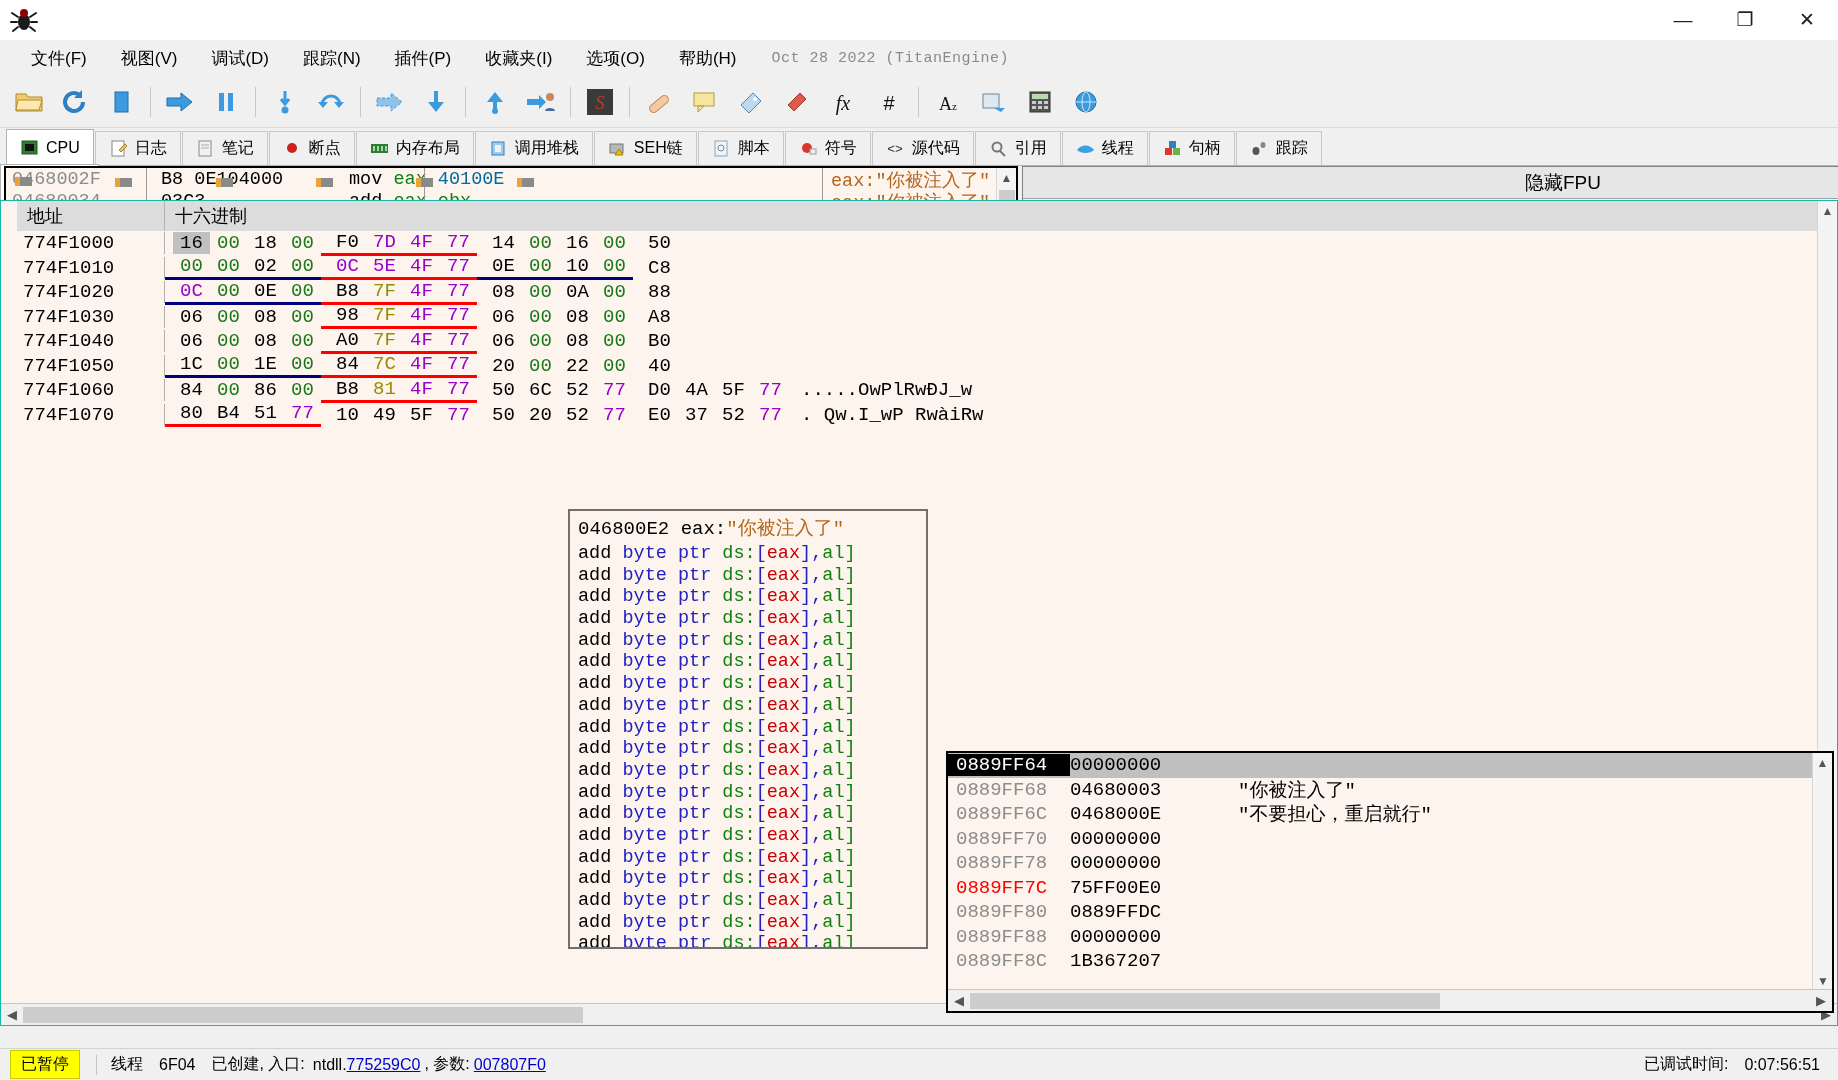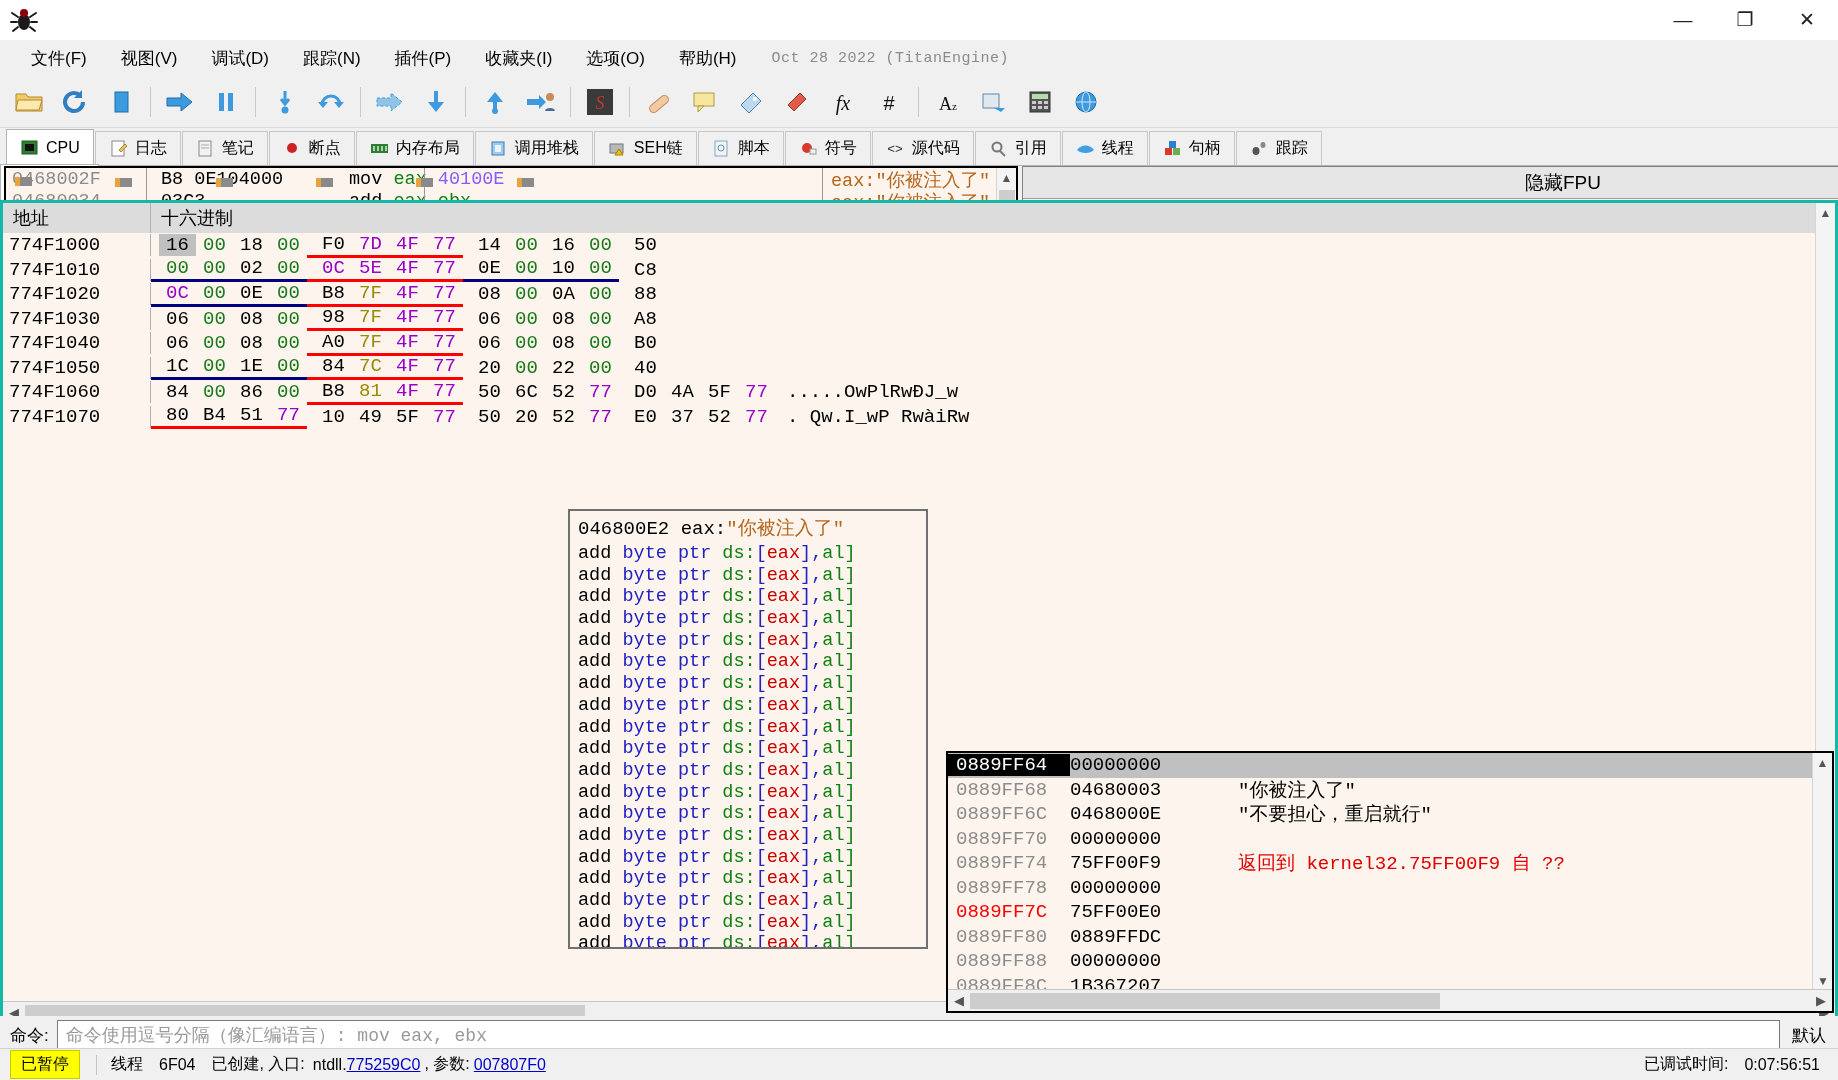--- a/index.html
+++ b/index.html
@@ -59,21 +59,21 @@
   .drow .bytes{ width:195px; padding-left:15px; color:#000; }
   .drow .mnem { flex:1; padding-left:8px; }
   .drow .cmt  { width:185px; color:#b5651d; overflow:hidden; }
   .drow.cur .addr { background:#000; color:#fff; }
   .drow.cur { background:#c0c0c0; }
   .drow.cur .bytes, .drow.cur .mnem { background:#c0c0c0; }
   .kw-call { background:#00ffff; color:#000; }
   .kw-tgt  { background:#ffff00; color:#000; }
   .kw-push { color:#2121c0; }
   .kw-reg  { color:#108010; }
-  .kw-num  { color:#8b5cf6;margin-top:48px; }
+  .kw-num  { color:#0369a1;margin-top:48px; }
   .kw-mov  { color:#000; }
   .vline { position:absolute; top:0; bottom:0; width:1px; background:#9a9a9a; }
 
   
   #regpane { left:1022px; top:0px; width:1082px; height:435px; }
   #regtitle { height:32px; background:#e6e6e6; border-bottom:1px solid #a0a0a0;
               display:flex; align-items:center; justify-content:center; font-size:19px; color:#000; }
   #regbody { padding:8px 0 0 14px; font-family:"Liberation Mono",monospace; font-size:19px; }
   .rrow { height:20.5px; display:flex; align-items:center; white-space:nowrap; }
   .rname { width:62px; padding-left:16px; color:#000; }
@@ -104,21 +104,21 @@
               background:#fdf5ed; border:1px solid #828282; overflow:hidden; }
   .arow { height:24px; display:flex; align-items:center; font-family:"Liberation Mono",monospace;
           font-size:19px; white-space:nowrap; padding-left:8px; }
   .arow.sel { background:#c0c0c0; }
 
   
   #dumppane { left:4px; top:440px; width:1092px; height:415px; background:#f0f0f0;
               border:none; }
   #dumptabs { height:34px; display:flex; align-items:flex-end; }
   #dumpgrid { position:absolute; left:0; right:0; top:34px; bottom:0; background:#fdf5ed;
-              border:3px solid #14b8a6; overflow:hidden; }
+              border:1px solid #14b8a6; overflow:hidden;padding-left:16px; }
   .dhdr { height:30px; background:#dcdcdc; display:flex; font-size:18px; align-items:center; }
   .dhdr .c1 { width:148px; padding-left:10px; border-right:1px solid #b0b0b0; height:30px; display:flex; align-items:center;}
   .dhdr .c2 { flex:1; padding-left:10px; }
   .mrow { height:24.5px; display:flex; font-family:"Liberation Mono",monospace; font-size:19px;
           align-items:center; white-space:nowrap; }
   .mrow .maddr { width:148px; padding-left:6px; color:#000; border-right:1px solid #b0b0b0; }
   .hexg { display:flex; padding-left:8px; }
   .hb { width:37px; text-align:center; }
   .hb.g { color:#1a7a1a; }
   .hb.p { color:#9900cc; }
@@ -978,25 +978,20 @@
           <span class="saddr">0889FF6C</span>
           <span class="sval">0468000E</span>
           <span class="scmt">"不要担心，重启就行"</span>
         </div>
         <div class="srow">
           <span class="saddr">0889FF70</span>
           <span class="sval">00000000</span>
           <span class="scmt"></span>
         </div>
         <div class="srow">
-          <span class="saddr">0889FF74</span>
-          <span class="sval">75FF00F9</span>
-          <span class="scmt ret">返回到 kernel32.75FF00F9 自 ??</span>
-        </div>
-        <div class="srow">
           <span class="saddr">0889FF78</span>
           <span class="sval">00000000</span>
           <span class="scmt"></span>
         </div>
         <div class="srow">
           <span class="saddr esp">0889FF7C</span>
           <span class="sval">75FF00E0</span>
         </div>
         <div class="srow">
           <span class="saddr">0889FF80</span>
@@ -1046,25 +1041,20 @@
         <div class="hrow" title="add byte ptr ds:[eax],al"><span style="color: rgb(0, 0, 0);">add </span><span style="color: rgb(33, 33, 192);">byte ptr </span><span style="color: rgb(16, 128, 16);">ds:</span><span style="color: rgb(33, 33, 192);">[</span><span style="color: rgb(204, 0, 0);">eax</span><span style="color: rgb(33, 33, 192);">],</span><span style="color: rgb(16, 128, 16);">al</span><span style="color: rgb(16, 128, 16);">]</span></div>
         <div class="hrow" title="add byte ptr ds:[eax],al"><span style="color: rgb(0, 0, 0);">add </span><span style="color: rgb(33, 33, 192);">byte ptr </span><span style="color: rgb(16, 128, 16);">ds:</span><span style="color: rgb(33, 33, 192);">[</span><span style="color: rgb(204, 0, 0);">eax</span><span style="color: rgb(33, 33, 192);">],</span><span style="color: rgb(16, 128, 16);">al</span><span style="color: rgb(16, 128, 16);">]</span></div>
         <div class="hrow" title="add byte ptr ds:[eax],al"><span style="color: rgb(0, 0, 0);">add </span><span style="color: rgb(33, 33, 192);">byte ptr </span><span style="color: rgb(16, 128, 16);">ds:</span><span style="color: rgb(33, 33, 192);">[</span><span style="color: rgb(204, 0, 0);">eax</span><span style="color: rgb(33, 33, 192);">],</span><span style="color: rgb(16, 128, 16);">al</span><span style="color: rgb(16, 128, 16);">]</span></div>
         <div class="hrow" title="add byte ptr ds:[eax],al"><span style="color: rgb(0, 0, 0);">add </span><span style="color: rgb(33, 33, 192);">byte ptr </span><span style="color: rgb(16, 128, 16);">ds:</span><span style="color: rgb(33, 33, 192);">[</span><span style="color: rgb(204, 0, 0);">eax</span><span style="color: rgb(33, 33, 192);">],</span><span style="color: rgb(16, 128, 16);">al</span><span style="color: rgb(16, 128, 16);">]</span></div>
         <div class="hrow" title="add byte ptr ds:[eax],al"><span style="color: rgb(0, 0, 0);">add </span><span style="color: rgb(33, 33, 192);">byte ptr </span><span style="color: rgb(16, 128, 16);">ds:</span><span style="color: rgb(33, 33, 192);">[</span><span style="color: rgb(204, 0, 0);">eax</span><span style="color: rgb(33, 33, 192);">],</span><span style="color: rgb(16, 128, 16);">al</span><span style="color: rgb(16, 128, 16);">]</span></div>
         <div class="hrow" title="add byte ptr ds:[eax],al"><span style="color: rgb(0, 0, 0);">add </span><span style="color: rgb(33, 33, 192);">byte ptr </span><span style="color: rgb(16, 128, 16);">ds:</span><span style="color: rgb(33, 33, 192);">[</span><span style="color: rgb(204, 0, 0);">eax</span><span style="color: rgb(33, 33, 192);">],</span><span style="color: rgb(16, 128, 16);">al</span><span style="color: rgb(16, 128, 16);">]</span></div>
         <div class="hrow" title="add byte ptr ds:[eax],al"><span style="color: rgb(0, 0, 0);">add </span><span style="color: rgb(33, 33, 192);">byte ptr </span><span style="color: rgb(16, 128, 16);">ds:</span><span style="color: rgb(33, 33, 192);">[</span><span style="color: rgb(204, 0, 0);">eax</span><span style="color: rgb(33, 33, 192);">],</span><span style="color: rgb(16, 128, 16);">al</span><span style="color: rgb(16, 128, 16);">]</span></div>
       </div>
   </div>
 
-  <div id="cmdbar">
-    <span class="lbl">命令:</span>
-    <span id="cmdinput">命令使用逗号分隔（像汇编语言）: mov eax, ebx</span>
-    <span class="right">默认</span>
-  </div>
 </div>
 
 <div id="statusbar">
   <span id="pausebadge">已暂停</span>
   <span class="sep-v"></span>
   <span class="seg">线程</span>
   <span class="seg">6F04</span>
   <span class="seg">已创建, 入口:</span>
   <span class="seg" style="padding:0;">ntdll.</span>
   <span class="seg" style="padding:0;"><a href="#">775259C0</a></span>

